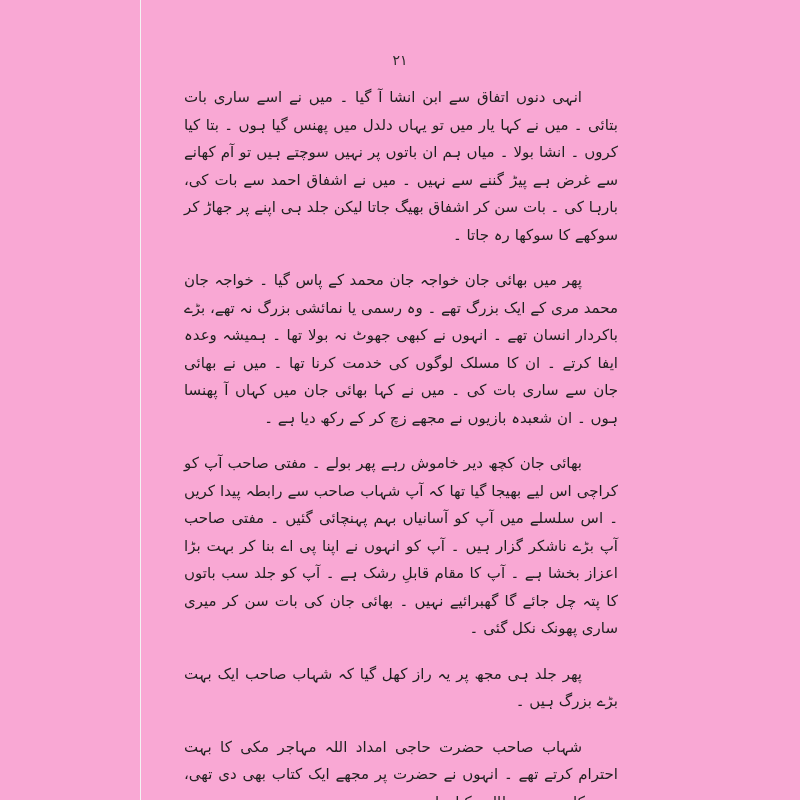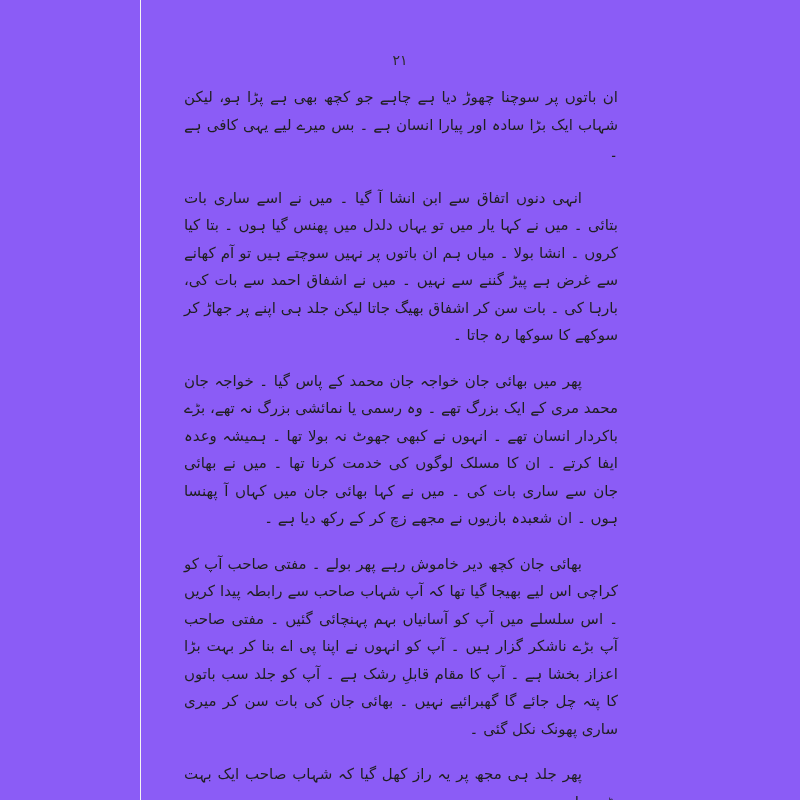--- a/index.html
+++ b/index.html
@@ -4,21 +4,21 @@
 <style>
   html, body {
     margin: 0;
     padding: 0;
     background: #ffffff;
   }
   .scan-page {
     position: relative;
     width: 800px;
     height: 800px;
-    background: #8b5cf6;
+    background: #f9a8d4;
     font-family: "DejaVu Sans", sans-serif;
     color: #232323;
     overflow: hidden;
   }
   
   .scan-artifact {
     position: absolute;
     left: 140px;
     top: 0;
     width: 1px;
@@ -61,22 +61,21 @@
 </head>
 <body>
 
 <div class="scan-page">
 
   <div class="scan-artifact"></div>
 
   <div class="page-number">۲۱</div>
 
   <div class="text-block" dir="rtl" lang="ur">
-    <p class="para">ان باتوں پر سوچنا چھوڑ دیا ہے چاہے جو کچھ بھی ہے پڑا ہو، لیکن شہاب ایک بڑا سادہ اور پیارا انسان ہے ۔ بس میرے لیے یہی کافی ہے ۔</p>
     <p class="para indent">انہی دنوں اتفاق سے ابن انشا آ گیا ۔ میں نے اسے ساری بات بتائی ۔ میں نے کہا یار میں تو یہاں دلدل میں پھنس گیا ہوں ۔ بتا کیا کروں ۔ انشا بولا ۔ میاں ہم ان باتوں پر نہیں سوچتے ہیں تو آم کھانے سے غرض ہے پیڑ گننے سے نہیں ۔ میں نے اشفاق احمد سے بات کی، بارہا کی ۔ بات سن کر اشفاق بھیگ جاتا لیکن جلد ہی اپنے پر جھاڑ کر سوکھے کا سوکھا رہ جاتا ۔</p>
     <p class="para indent">پھر میں بھائی جان خواجہ جان محمد کے پاس گیا ۔ خواجہ جان محمد مری کے ایک بزرگ تھے ۔ وہ رسمی یا نمائشی بزرگ نہ تھے، بڑے باکردار انسان تھے ۔ انہوں نے کبھی جھوٹ نہ بولا تھا ۔ ہمیشہ وعدہ ایفا کرتے ۔ ان کا مسلک لوگوں کی خدمت کرنا تھا ۔ میں نے بھائی جان سے ساری بات کی ۔ میں نے کہا بھائی جان میں کہاں آ پھنسا ہوں ۔ ان شعبدہ بازیوں نے مجھے زچ کر کے رکھ دیا ہے ۔</p>
     <p class="para indent">بھائی جان کچھ دیر خاموش رہے پھر بولے ۔ مفتی صاحب آپ کو کراچی اس لیے بھیجا گیا تھا کہ آپ شہاب صاحب سے رابطہ پیدا کریں ۔ اس سلسلے میں آپ کو آسانیاں بہم پہنچائی گئیں ۔ مفتی صاحب آپ بڑے ناشکر گزار ہیں ۔ آپ کو انہوں نے اپنا پی اے بنا کر بہت بڑا اعزاز بخشا ہے ۔ آپ کا مقام قابلِ رشک ہے ۔ آپ کو جلد سب باتوں کا پتہ چل جائے گا گھبرائیے نہیں ۔ بھائی جان کی بات سن کر میری ساری پھونک نکل گئی ۔</p>
-    <p class="para indent">پھر جلد ہی مجھ پر یہ راز کھل گیا کہ شہاب صاحب ایک بہت بڑے سادہ ہیں ۔</p>
+    <p class="para indent">پھر جلد ہی مجھ پر یہ راز کھل گیا کہ شہاب صاحب ایک بہت بڑے بزرگ ہیں ۔</p>
     <p class="para indent">شہاب صاحب حضرت حاجی امداد اللہ مہاجر مکی کا بہت احترام کرتے تھے ۔ انہوں نے حضرت پر مجھے ایک کتاب بھی دی تھی، جس کا میں نے مطالعہ کیا تھا ۔</p>
 
   </div>
 
 </div>
 
 </body></html>

